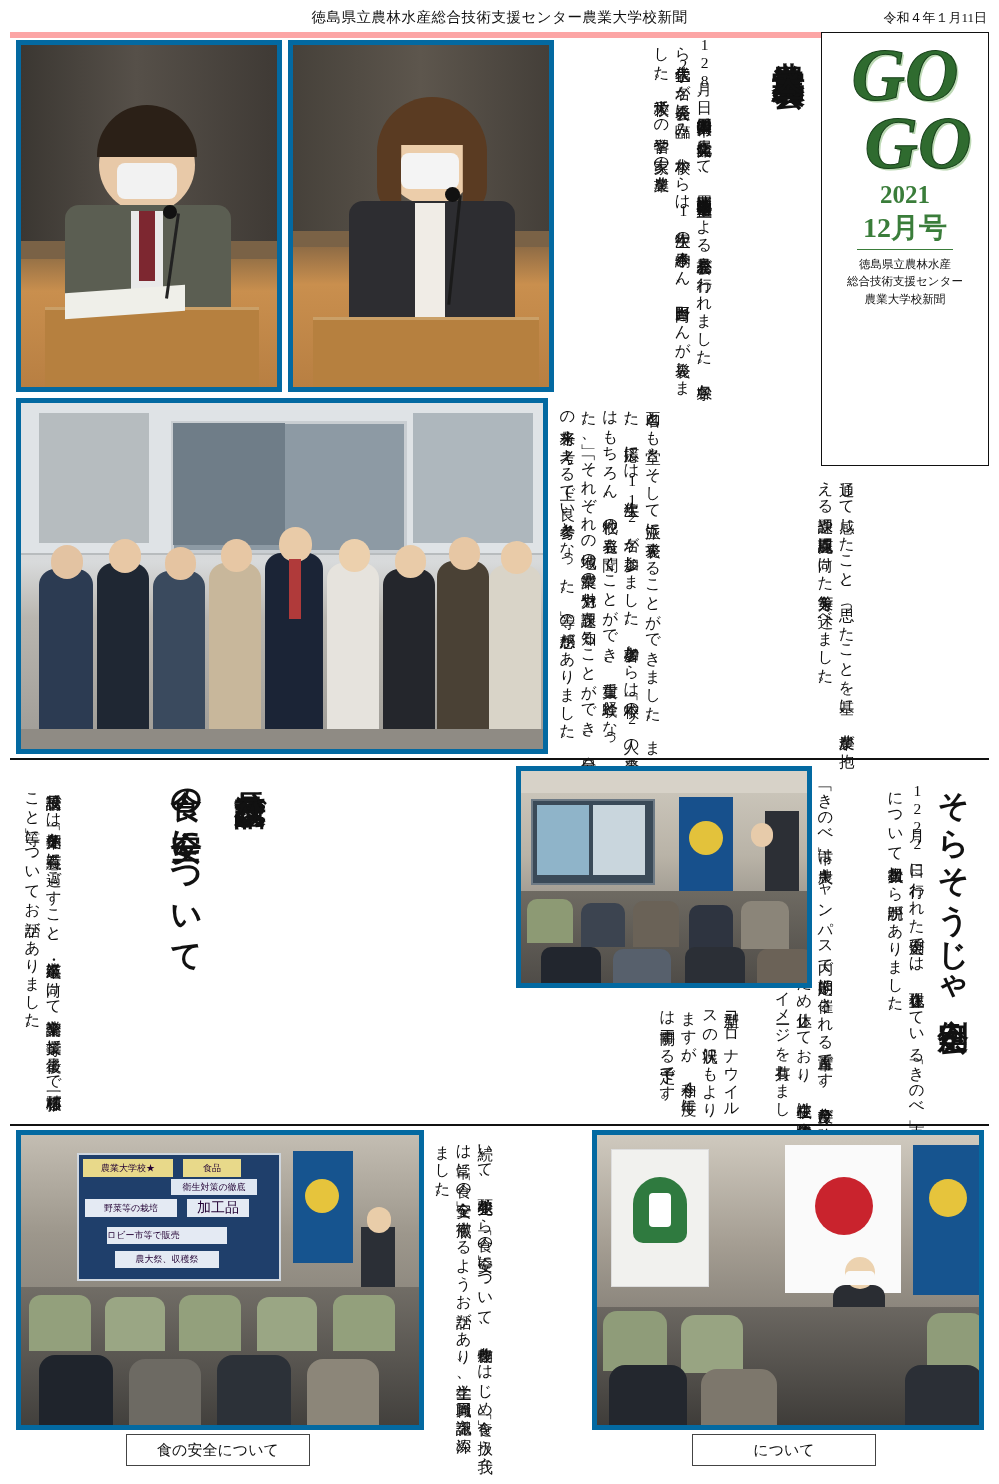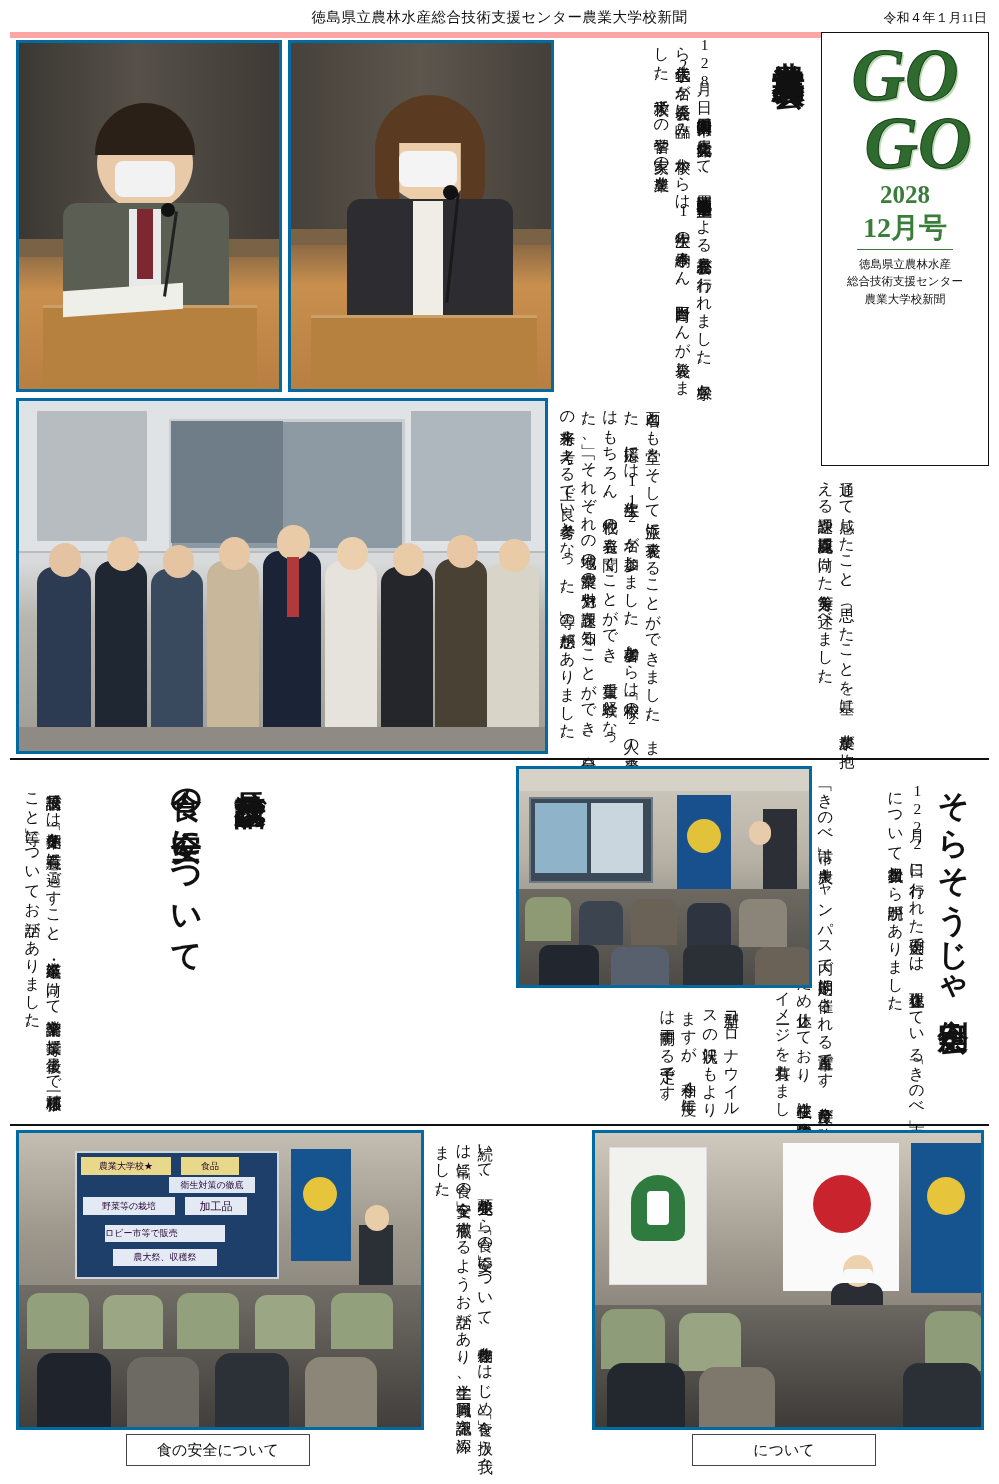--- a/index.html
+++ b/index.html
@@ -31,21 +31,21 @@
   .vtext{
     writing-mode:vertical-rl;
     text-orientation:upright;
     font-family:"Liberation Serif","DejaVu Serif",serif;
     line-height:1.38;
     letter-spacing:0.5px;
   }
   .frame{position:absolute;box-sizing:border-box;}
   .photo{
     position:absolute;box-sizing:border-box;
-    border:3px solid #0369a1;
+    border:5px solid #0369a1;
     overflow:hidden;
     background:#737373;
   }
   .cap{
     position:absolute;box-sizing:border-box;
     border:1px solid #444;background:#fff;
     font-size:15px;text-align:center;
     font-family:"Liberation Serif","DejaVu Serif",serif;
   }
   
@@ -82,21 +82,21 @@
   <div class="topbar">
     <div class="center">徳島県立農林水産総合技術支援センター農業大学校新聞</div>
     <div class="right">令和４年１月11日</div>
   </div>
 
   <div class="logobox">
     <div class="gogo">
       <span>GO</span>
       <span class="g2">GO</span>
     </div>
-    <div class="yr">2028</div>
+    <div class="yr">2021</div>
     <div><span class="mon">12月号</span></div>
     <div class="issuer">
       <div>徳島県立農林水産</div>
       <div>総合技術支援センター</div>
       <div>農業大学校新聞</div>
     </div>
   </div>
 
   <div class="frame" style="right:186px;top:36px;width:48px;height:360px;">
     <div class="vtext" style="font-size:33px;font-weight:bold;letter-spacing:2px;height:360px;">農学連意見発表会</div>
@@ -238,21 +238,21 @@
   </div>
 
   <div class="photo" style="left:16px;top:1130px;width:408px;height:300px;">
     <div style="position:absolute;inset:0;background:linear-gradient(180deg,#c3bdb2 0%,#9d978c 34%,#6d6a63 100%);"></div>
 
     <div style="position:absolute;left:56px;top:18px;width:200px;height:124px;background:#1f3f6b;border:2px solid #cfd6de;"></div>
     <div style="position:absolute;left:62px;top:24px;width:90px;height:18px;background:#e8d98a;font-size:9px;color:#203;line-height:18px;text-align:center;">農業大学校★</div>
     <div style="position:absolute;left:162px;top:24px;width:58px;height:18px;background:#e8d98a;font-size:9px;color:#203;line-height:18px;text-align:center;">食品</div>
     <div style="position:absolute;left:150px;top:44px;width:86px;height:16px;background:#dfe7f2;font-size:9px;color:#203;line-height:16px;text-align:center;">衛生対策の徹底</div>
     <div style="position:absolute;left:64px;top:64px;width:92px;height:18px;background:#e4eaf3;font-size:9px;color:#203;line-height:18px;text-align:center;">野菜等の栽培</div>
-    <div style="position:absolute;left:166px;top:64px;width:62px;height:18px;background:#e4eaf3;font-size:11px;color:#203;line-height:18px;text-align:center;">加工品</div>
+    <div style="position:absolute;left:166px;top:64px;width:62px;height:18px;background:#e4eaf3;font-size:14px;color:#203;line-height:18px;text-align:center;">加工品</div>
     <div style="position:absolute;left:86px;top:92px;width:120px;height:17px;background:#e4eaf3;font-size:9px;color:#203;line-height:17px;">ロビー市等で販売</div>
     <div style="position:absolute;left:94px;top:116px;width:104px;height:17px;background:#e4eaf3;font-size:9px;color:#203;line-height:17px;text-align:center;">農大祭、収穫祭</div>
 
     <div style="position:absolute;left:272px;top:16px;width:60px;height:112px;background:#16548f;"></div>
     <div style="position:absolute;left:284px;top:44px;width:34px;height:34px;border-radius:17px;background:#e6c43c;"></div>
 
     <div style="position:absolute;left:340px;top:92px;width:34px;height:86px;background:#2b2f36;"></div>
     <div style="position:absolute;left:346px;top:72px;width:24px;height:26px;border-radius:12px;background:#e9cda9;"></div>
 
     <div style="position:absolute;left:0;top:152px;width:100%;height:148px;background:linear-gradient(180deg,#716d66,#3f3d3a);"></div>

